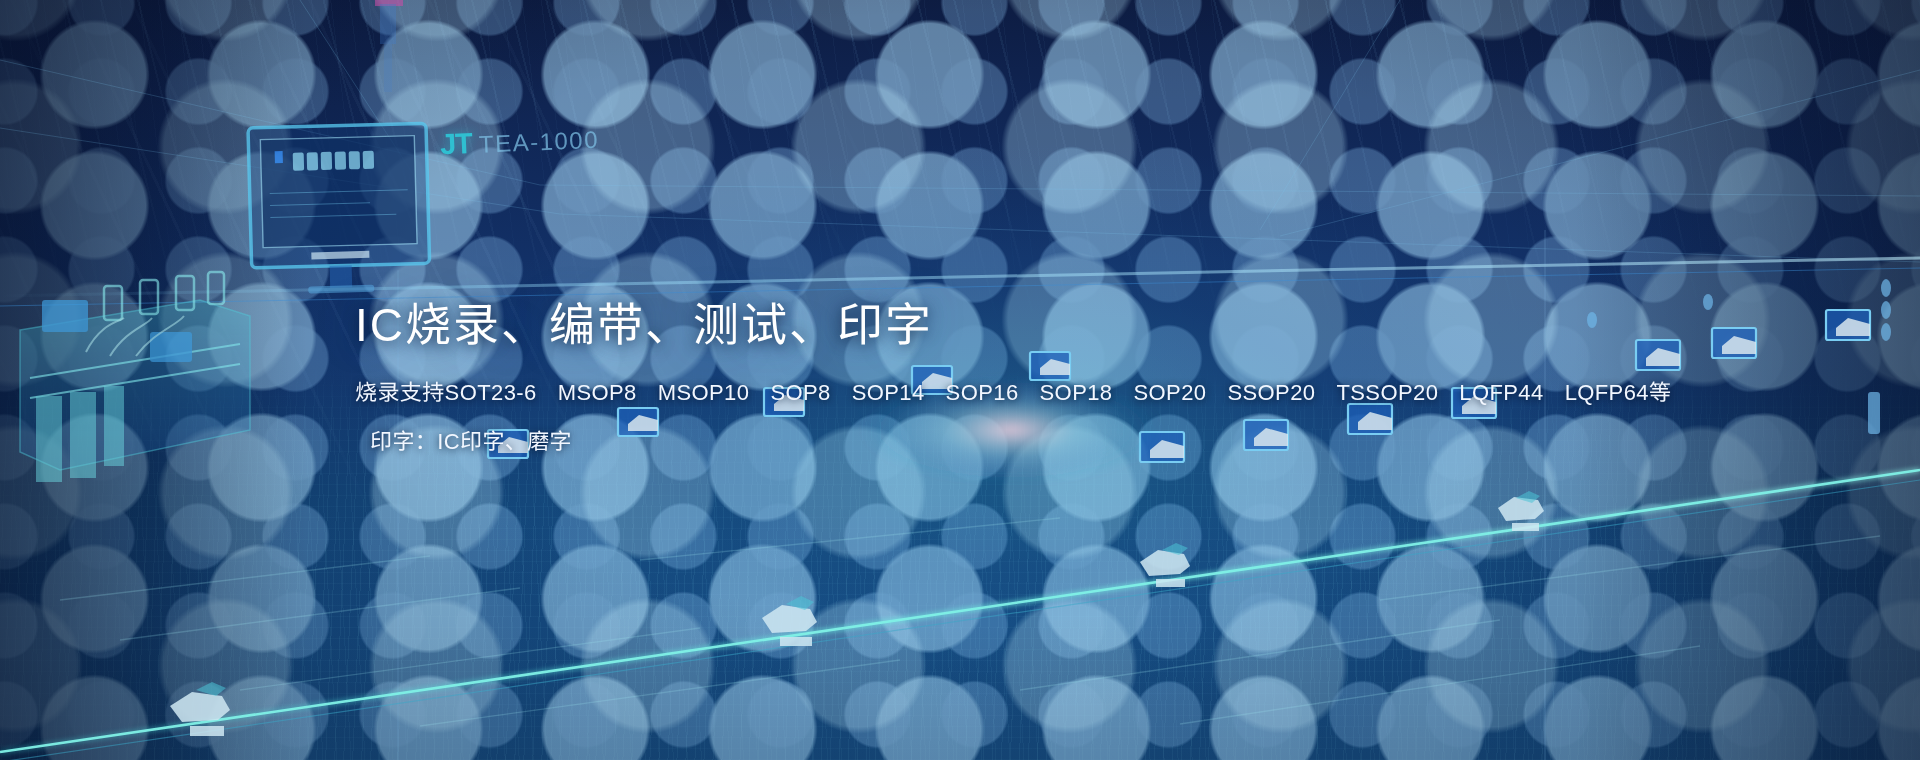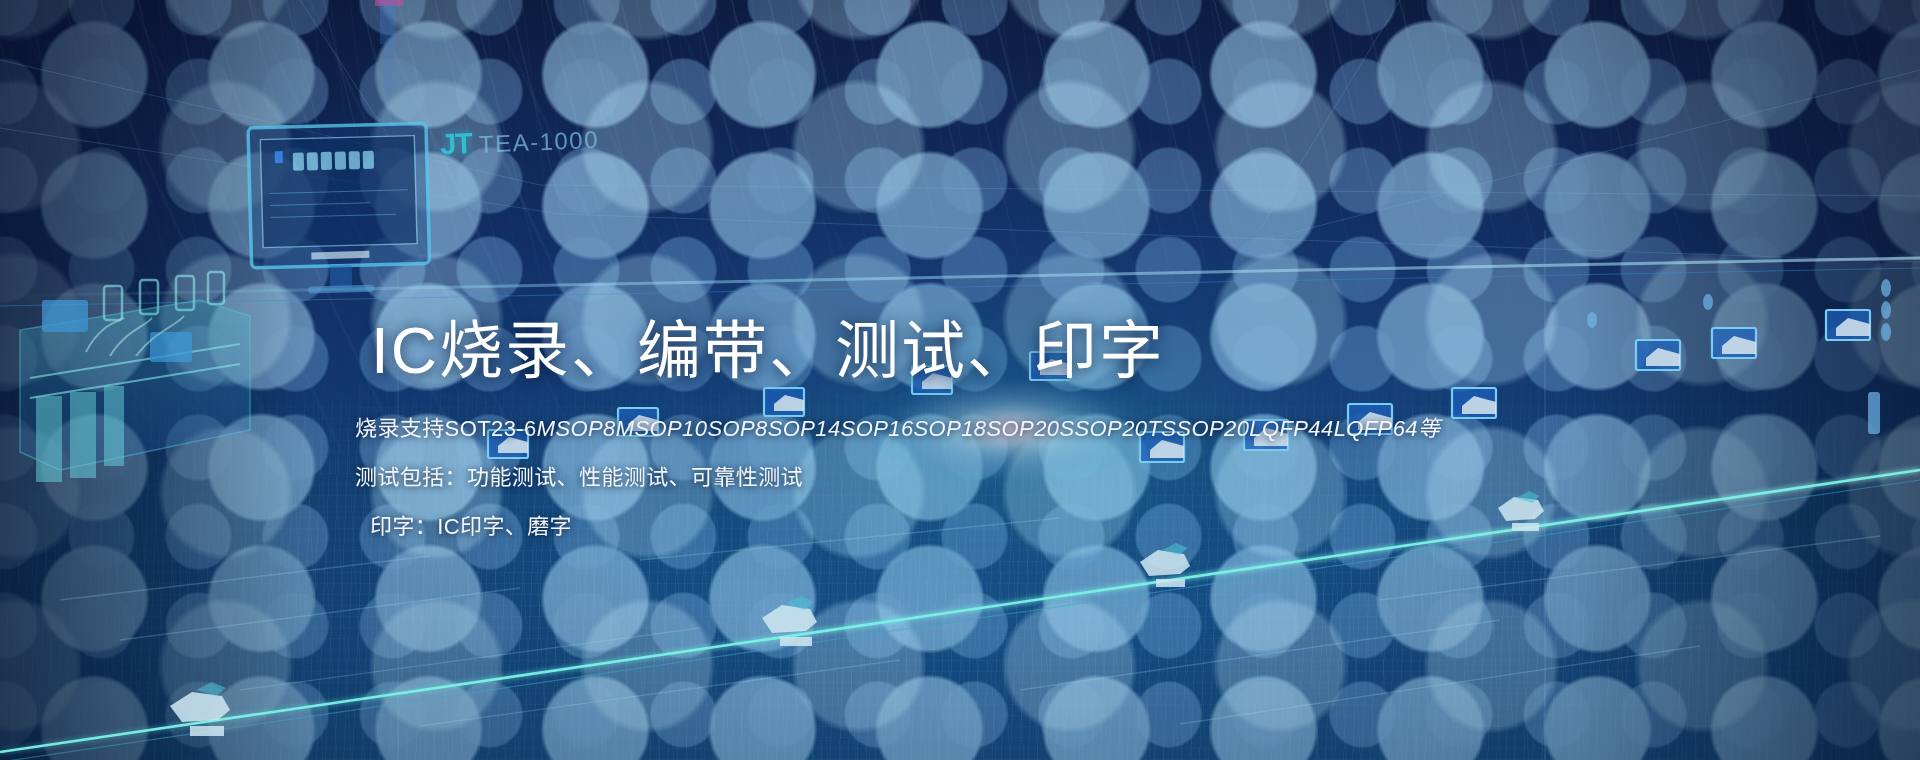--- a/index.html
+++ b/index.html
@@ -99,23 +99,23 @@
   svg.scene{position:absolute;inset:0;width:1920px;height:760px;pointer-events:none;}
 
   
   .copy{
     position:absolute;
     left:355px;
     top:300px;
     width:1250px;
   }
   .headline{
-    margin:16px;
+    margin:0;
     color:#ffffff;
-    font-size:64px;
+    font-size:46px;
     line-height:1.12;
     font-weight:400;
     letter-spacing:2px;
     text-shadow:0 2px 14px rgba(6,20,48,.85), 0 0 34px rgba(30,90,160,.55);
     white-space:nowrap;
   }
   .sublist{
     margin:30px 0 0 0;
     padding:0;
     list-style:none;
@@ -123,21 +123,21 @@
   .subline{
     color:#f2f7ff;
     font-size:22px;
     line-height:1;
     letter-spacing:.4px;
     white-space:nowrap;
     text-shadow:0 1px 7px rgba(5,18,44,.9);
     margin-bottom:27px;
   }
   .subline:last-child{margin-bottom:0;margin-left:15px;}
-  .subline .pkg{font-style:italic;}
+  .subline .pkg{margin-left:21px;}
 
   
   .brand{
     position:absolute;
     left:440px;
     top:125px;
     display:flex;
     align-items:baseline;
     gap:7px;
     transform:rotate(-2.4deg);
@@ -354,18 +354,17 @@
     <span class="model">TEA-1000</span>
   </div>
 
   <div class="copy">
     <h1 class="headline">IC烧录、编带、测试、印字</h1>
 
     <ul class="sublist">
       <li class="subline">
         <span>烧录支持SOT23-6</span><span id="pkgs"><span class="pkg">MSOP8</span><span class="pkg">MSOP10</span><span class="pkg">SOP8</span><span class="pkg">SOP14</span><span class="pkg">SOP16</span><span class="pkg">SOP18</span><span class="pkg">SOP20</span><span class="pkg">SSOP20</span><span class="pkg">TSSOP20</span><span class="pkg">LQFP44</span><span class="pkg">LQFP64等</span></span>
       </li>
-      <li class="subline">测试包括：功能测试、性能测试、可靠性测试</li>
       <li class="subline">印字：IC印字、磨字</li>
     </ul>
   </div>
 
 </div>
 
 </body></html>

